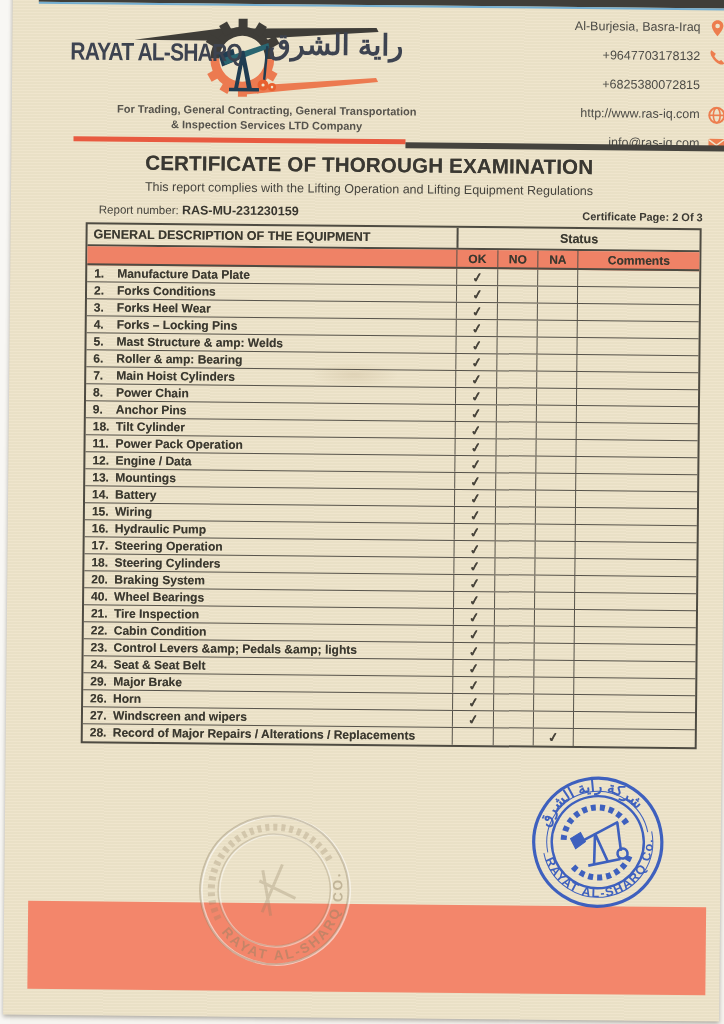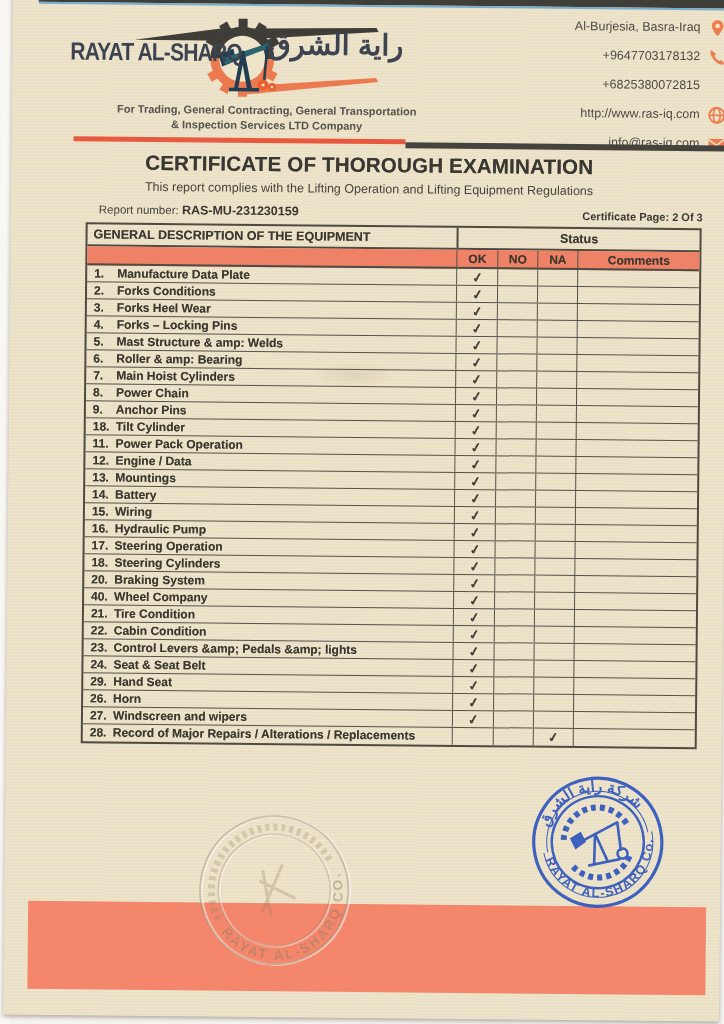--- a/index.html
+++ b/index.html
@@ -443,34 +443,34 @@
             <span class="check">✓</span>
           </div>
     <div class="cell stat"></div>
     <div class="cell stat"></div>
     <div class="cell"></div>
   </div>
 
   <div class="trow">
     <div class="cell desc-cell">
       <span class="num">40.</span>
-      <span>Wheel Company</span>
+      <span>Wheel Bearings</span>
     </div>
     <div class="cell stat">
             <span class="check">✓</span>
           </div>
     <div class="cell stat"></div>
     <div class="cell stat"></div>
     <div class="cell"></div>
   </div>
 
   <div class="trow">
     <div class="cell desc-cell">
       <span class="num">21.</span>
-      <span>Tire Condition</span>
+      <span>Tire Inspection</span>
     </div>
     <div class="cell stat">
             <span class="check">✓</span>
           </div>
     <div class="cell stat"></div>
     <div class="cell stat"></div>
     <div class="cell"></div>
   </div>
 
   <div class="trow">
@@ -508,21 +508,21 @@
             <span class="check">✓</span>
           </div>
     <div class="cell stat"></div>
     <div class="cell stat"></div>
     <div class="cell"></div>
   </div>
 
   <div class="trow">
     <div class="cell desc-cell">
       <span class="num">29.</span>
-      <span>Hand Seat</span>
+      <span>Major Brake</span>
     </div>
     <div class="cell stat">
             <span class="check">✓</span>
           </div>
     <div class="cell stat"></div>
     <div class="cell stat"></div>
     <div class="cell"></div>
   </div>
 
   <div class="trow">

